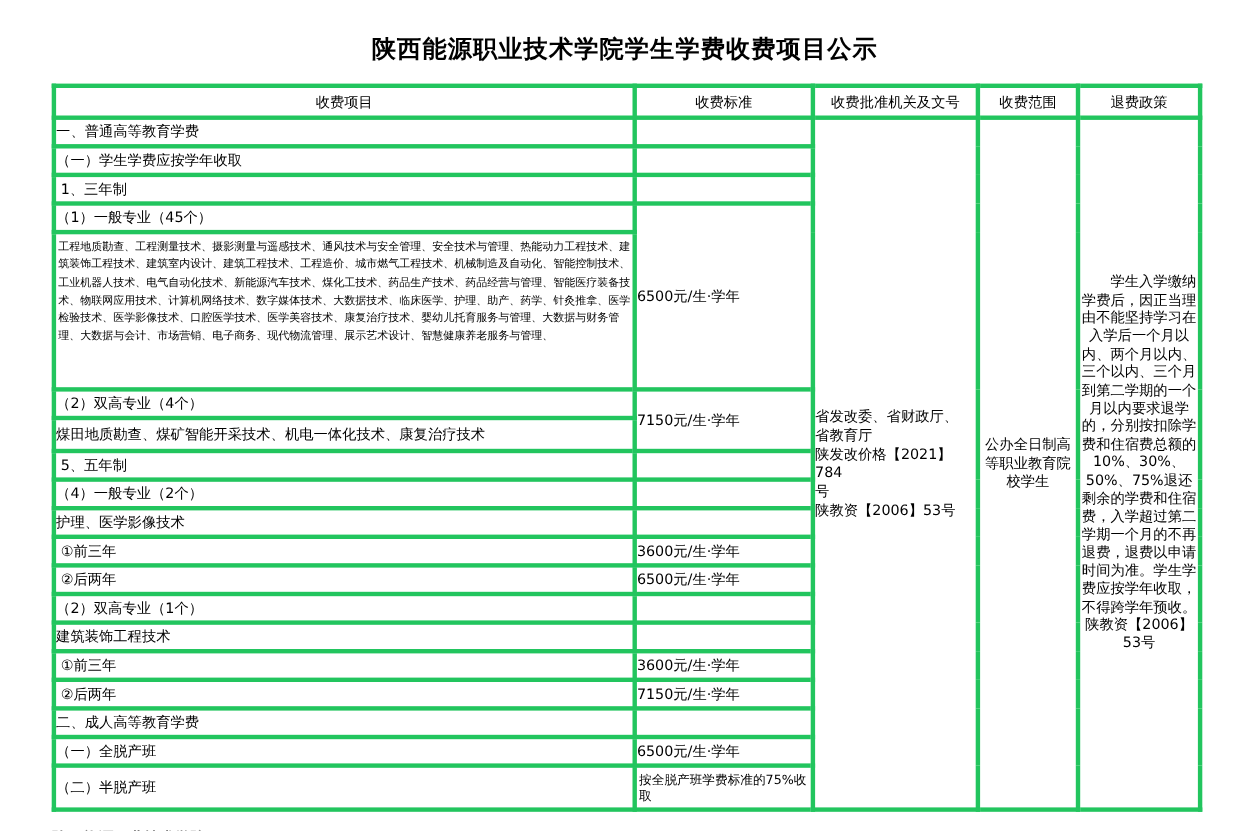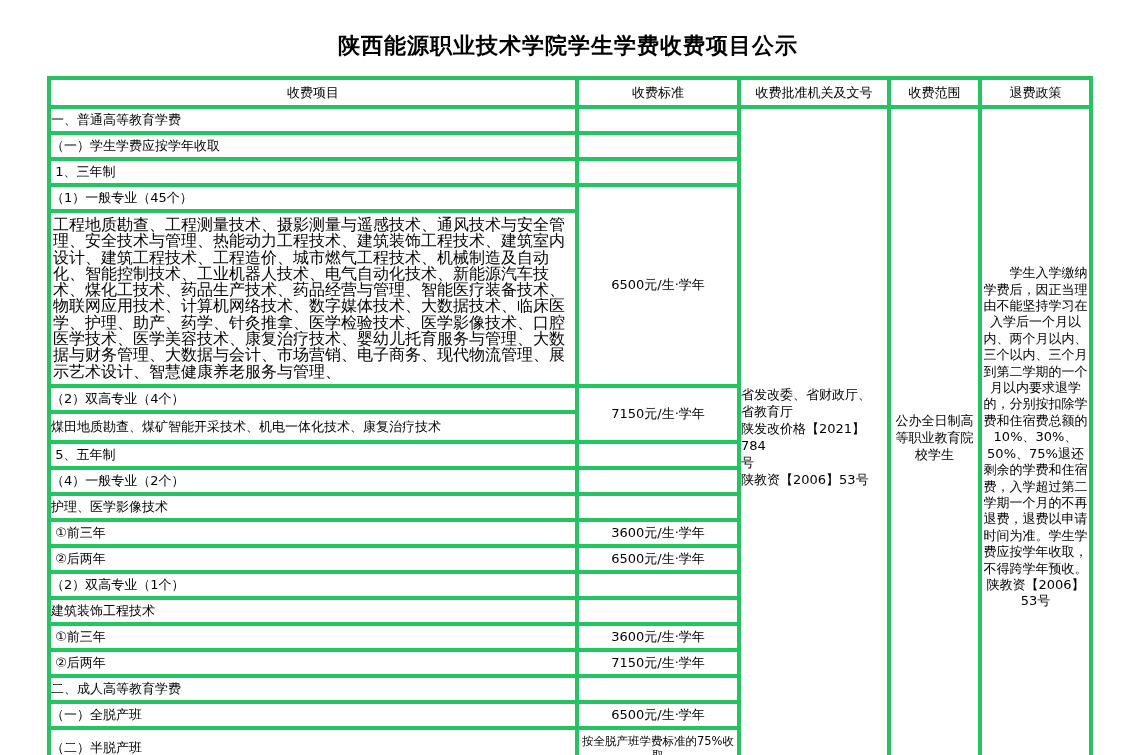--- a/index.html
+++ b/index.html
@@ -36,29 +36,28 @@
   th.hdr{height:25px;text-align:center;font-size:13.5px;}
   td.project{
     text-align:left;
     padding:0 4px;
     white-space:pre-wrap;
     height:22px;
   }
   td.project.biglist{
     height:131px;
     padding:4px 2px;
-    font-size:16px;
+    font-size:10px;
     line-height:16.3px;
     vertical-align:top;
     white-space:normal;
   }
   tr.row-coal td.project{height:26px;}
   tr.row-last td.project{height:36px;}
   td.fee{
-    text-align:center;
     font-size:13px;
   }
   td.fee.small{font-size:11.5px;line-height:14px;padding:0 2px;}
   td.approval{
     text-align:left;
     font-size:12.5px;
     line-height:17px;
     white-space:pre-line;
     padding:0 2px;
   }

